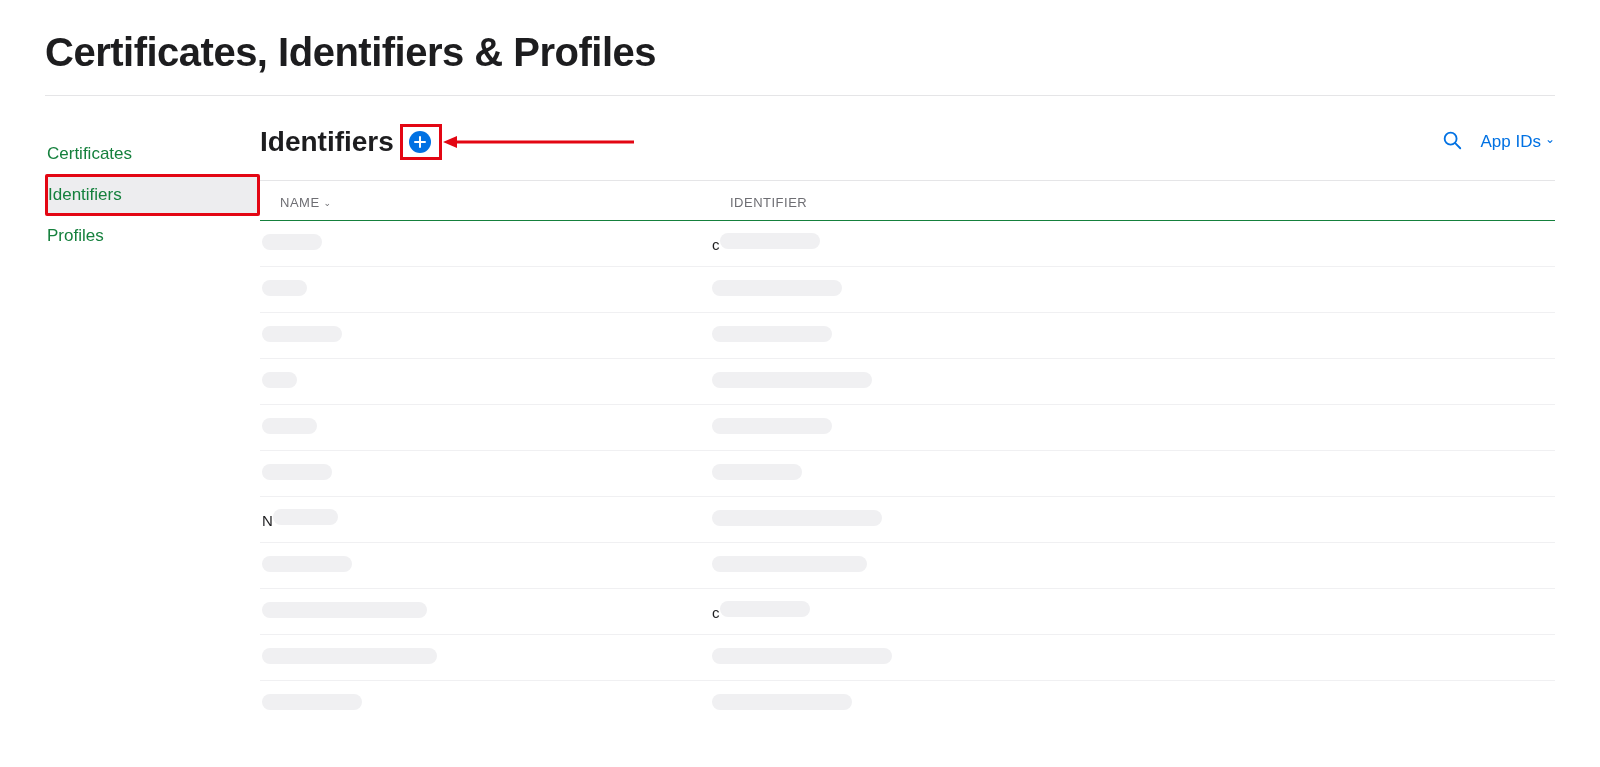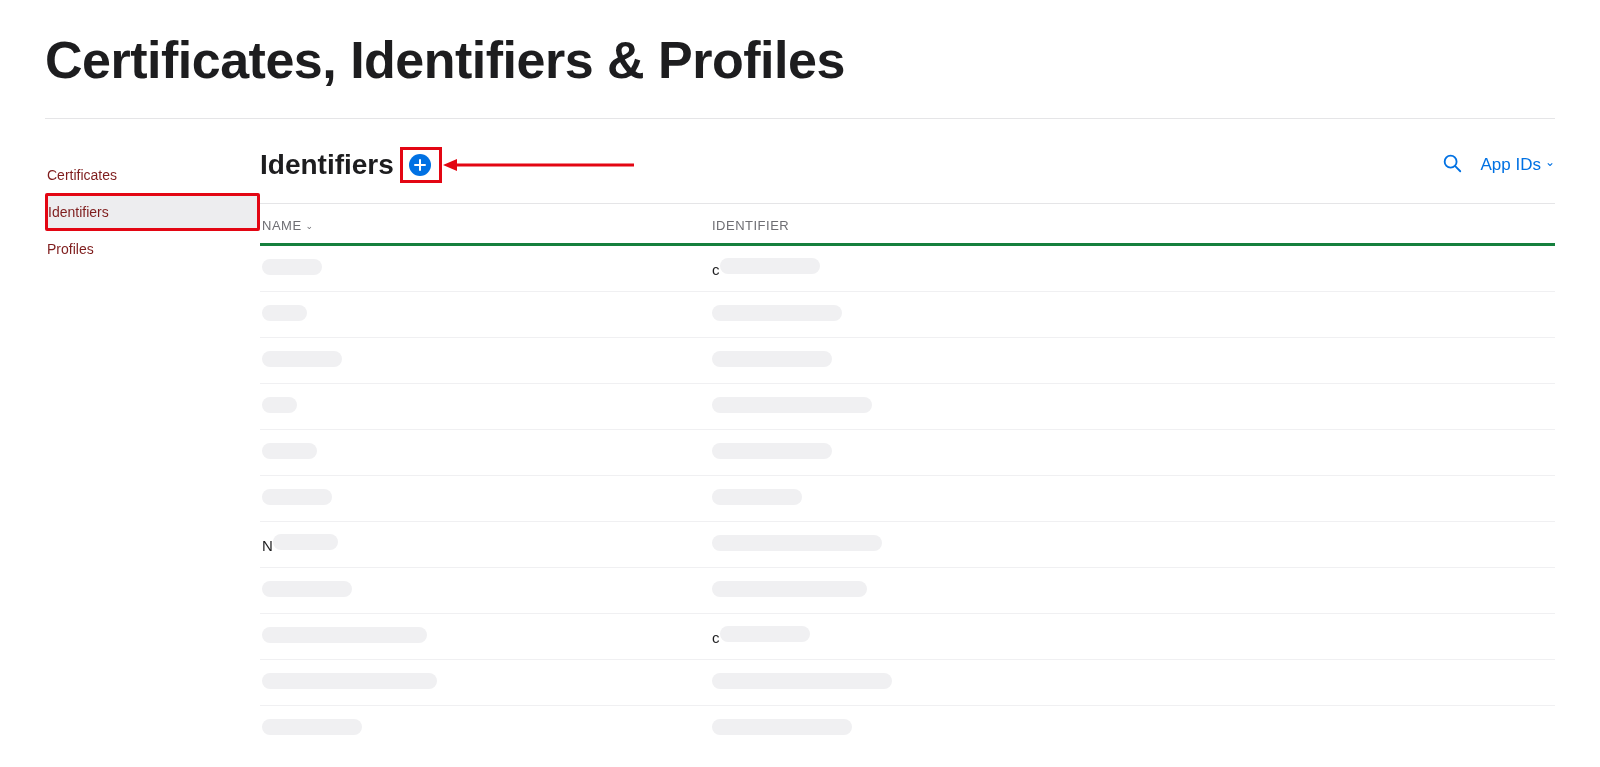--- a/index.html
+++ b/index.html
@@ -8,39 +8,39 @@
   background: #fff;
   color: #1d1d1f;
   width: 1600px;
   height: 767px;
   overflow: hidden;
 }
 .page {
   padding: 30px 45px 0 45px;
 }
 .page-title {
-  font-size: 52px;
+  font-size: 40px;
   font-weight: 700;
   letter-spacing: -0.5px;
-  padding-bottom: 28px;
+  padding-bottom: 20px;
   border-bottom: 1px solid #e5e5e7;
   margin-bottom: 28px;
 }
 .content {
   display: flex;
   gap: 0;
 }
 .sidebar {
   width: 215px;
   flex-shrink: 0;
   padding-top: 10px;
 }
 .sidebar-item {
-  font-size: 14px;
-  color: #7f1d1d;
+  font-size: 17px;
+  color: #15803d;
   padding: 10px 8px 10px 2px;
   cursor: pointer;
   border-radius: 4px;
 }
 .sidebar-item.active {
   background: #ededef;
 }
 .red-box {
   border: 3px solid #e30613;
   border-radius: 2px;
@@ -114,22 +114,22 @@
   color: #0071e3;
   font-size: 17px;
   cursor: pointer;
 }
 .filter-dd .chev { font-size: 12px; }
 .table-area {
   position: relative;
 }
 .table-head {
   display: flex;
-  padding: 14px 0 10px 2px;
-  border-bottom: 3px solid #15803d;
+  padding: 14px 0 10px 20px;
+  border-bottom: 1px solid #15803d;
 }
 .col-name {
   width: 450px;
   display: flex;
   align-items: center;
   gap: 4px;
   font-size: 13px;
   letter-spacing: 0.5px;
   color: #6e6e73;
   cursor: pointer;

